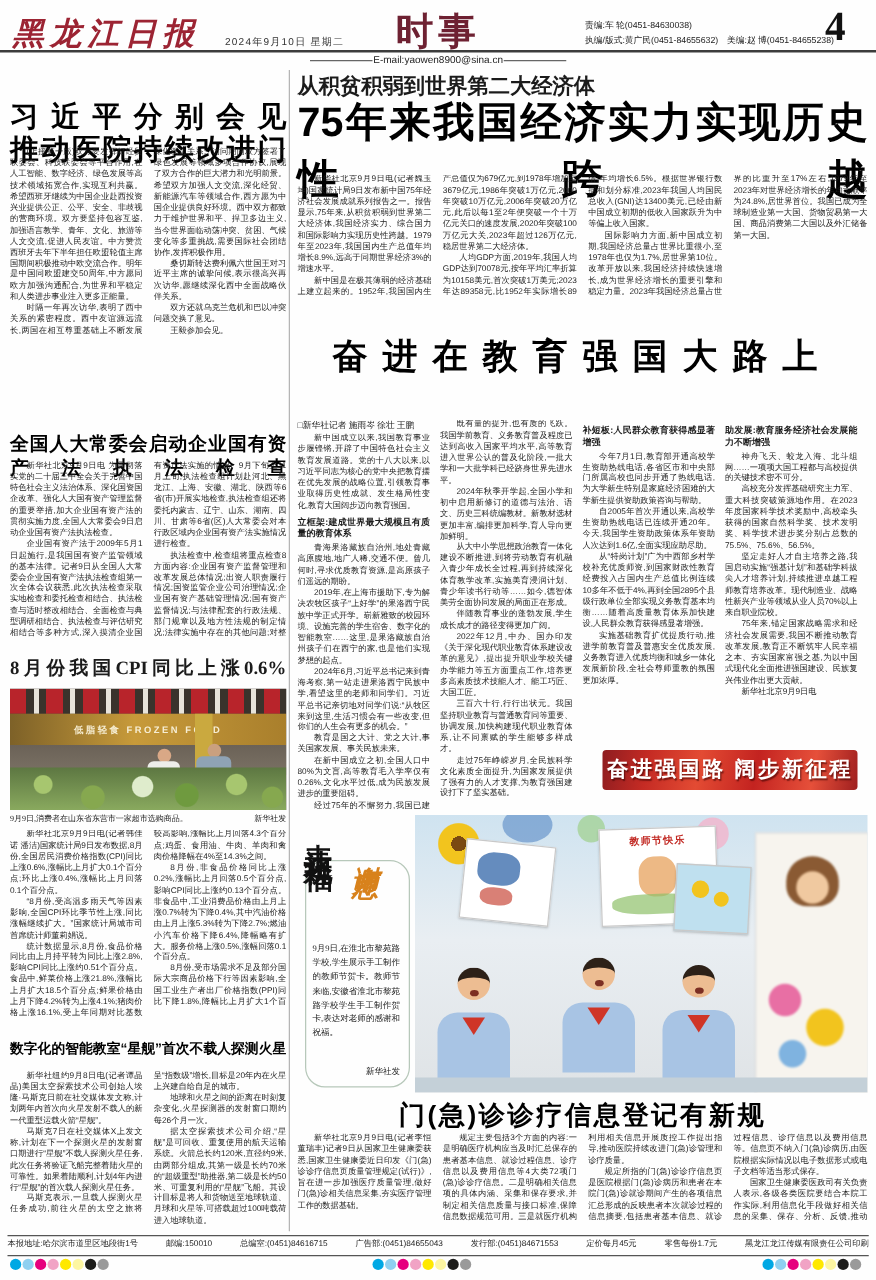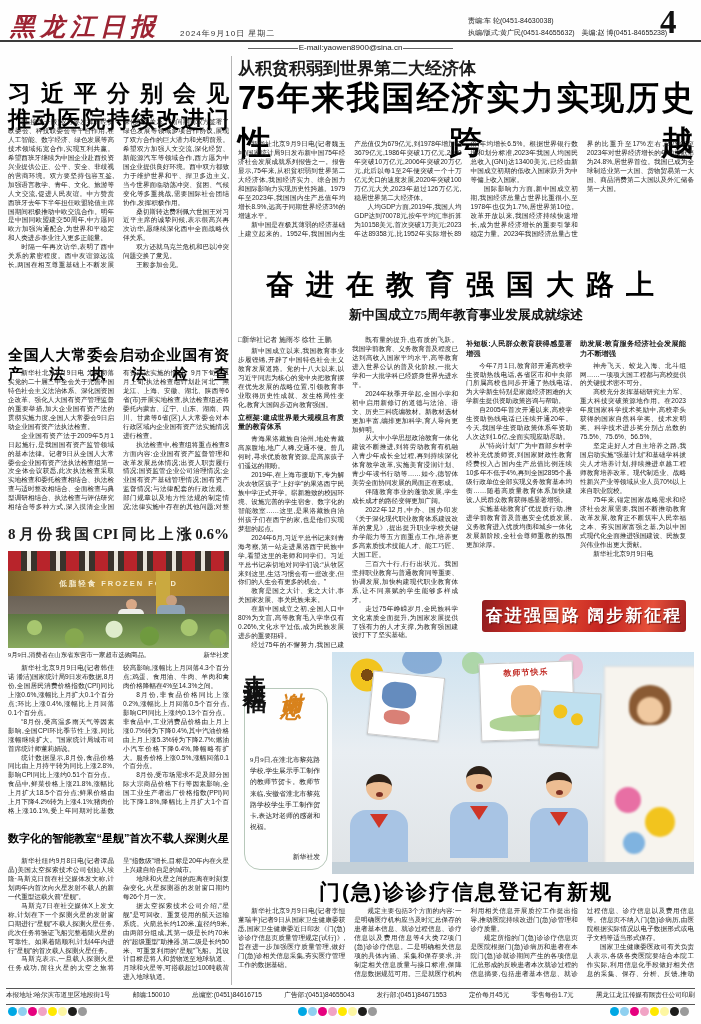--- a/index.html
+++ b/index.html
@@ -85,20 +85,21 @@
   .dots{top:1007px;display:flex;}
   .dot{width:9px;height:9px;border-radius:50%;margin-right:1px;}
 </style>
 </head>
 <body>
 
 <div class="page">
 
   <div class="abs masthead-logo">黑龙江日报</div>
   <div class="abs masthead-date">2024年9月10日 星期二</div>
+  <div class="abs section-title">时事</div>
   <div class="abs editors">
     <div>责编:车 轮(0451-84630038)</div>
     <div>执编/版式:黄广民(0451-84655632)　美编:赵 博(0451-84655238)</div>
   </div>
   <div class="abs page-num">4</div>
   <div class="abs rule-a"></div>
   <div class="abs email-row">E-mail:yaowen8900@sina.cn</div>
   <div class="abs email-dash" style="left:248px;"></div>
   <div class="abs email-dash" style="left:403px;"></div>
 
@@ -159,21 +160,20 @@
   <div class="abs eco-kicker">从积贫积弱到世界第二大经济体</div>
   <div class="abs hl eco-hl just">75年来我国经济实力实现历史性跨越</div>
   <div class="abs art-body cols4" style="left:238px;top:140px;width:456px;height:118px;">
       <p class="para">新华社北京9月9日电(记者魏玉坤)国家统计局9日发布新中国75年经济社会发展成就系列报告之一。报告显示,75年来,从积贫积弱到世界第二大经济体,我国经济实力、综合国力和国际影响力实现历史性跨越。1979年至2023年,我国国内生产总值年均增长8.9%,远高于同期世界经济3%的增速水平。</p>
       <p class="para">新中国是在极其薄弱的经济基础上建立起来的。1952年,我国国内生产总值仅为679亿元,到1978年增加至3679亿元,1986年突破1万亿元,2000年突破10万亿元,2006年突破20万亿元,此后以每1至2年便突破一个十万亿元关口的速度发展,2020年突破100万亿元大关,2023年超过126万亿元,稳居世界第二大经济体。</p>
       <p class="para">人均GDP方面,2019年,我国人均GDP达到70078元,按年平均汇率折算为10158美元,首次突破1万美元;2023年达89358元,比1952年实际增长89倍,年均增长6.5%。根据世界银行数据和划分标准,2023年我国人均国民总收入(GNI)达13400美元,已经由新中国成立初期的低收入国家跃升为中等偏上收入国家。</p>
       <p class="para">国际影响力方面,新中国成立初期,我国经济总量占世界比重很小,至1978年也仅为1.7%,居世界第10位。改革开放以来,我国经济持续快速增长,成为世界经济增长的重要引擎和稳定力量。2023年我国经济总量占世界的比重升至17%左右,1979年至2023年对世界经济增长的年均贡献率为24.8%,居世界首位。我国已成为全球制造业第一大国、货物贸易第一大国、商品消费第二大国以及外汇储备第一大国。</p>
     </div>
 
   <div class="abs hl edu-hl">奋进在教育强国大路上</div>
-  <div class="abs edu-sub">新中国成立75周年教育事业发展成就综述</div>
   <div class="abs edu-byline">□新华社记者 施雨岑 徐壮 王鹏</div>
   <div class="abs colblock" style="left:238px;top:347px;width:106px;height:301px;">
       <p class="para">新中国成立以来,我国教育事业步履铿锵,开辟了中国特色社会主义教育发展道路。党的十八大以来,以习近平同志为核心的党中央把教育摆在优先发展的战略位置,引领教育事业取得历史性成就、发生格局性变化,教育大国阔步迈向教育强国。</p>
       <p class="subhead">立框架:建成世界最大规模且有质量的教育体系</p>
       <p class="para">青海果洛藏族自治州,地处青藏高原腹地,地广人稀,交通不便。曾几何时,寻求优质教育资源,是高原孩子们遥远的期盼。</p>
       <p class="para">2019年,在上海市援助下,专为解决农牧区孩子“上好学”的果洛西宁民族中学正式开学。崭新雅致的校园环境、设施完善的学生宿舍、数字化的智能教室……这里,是果洛藏族自治州孩子们在西宁的家,也是他们实现梦想的起点。</p>
       <p class="para">2024年6月,习近平总书记来到青海考察,第一站走进果洛西宁民族中学,看望这里的老师和同学们。习近平总书记亲切地对同学们说:“从牧区来到这里,生活习惯会有一些改变,但你们的人生会有更多的机会。”</p>
       <p class="para">教育是国之大计、党之大计,事关国家发展、事关民族未来。</p>
       <p class="para">在新中国成立之初,全国人口中80%为文盲,高等教育毛入学率仅有0.26%,文化水平过低,成为民族发展进步的重要阻碍。</p>
       <p class="para">经过75年的不懈努力,我国已建成世界最大规模且有质量的教育体系,教育普及水平实现历史性跨越。数据显示,2023年,全国共有各级各类学校49.83万所,有2.91亿学历教育在校生,专任教师1891.8万人。</p>

